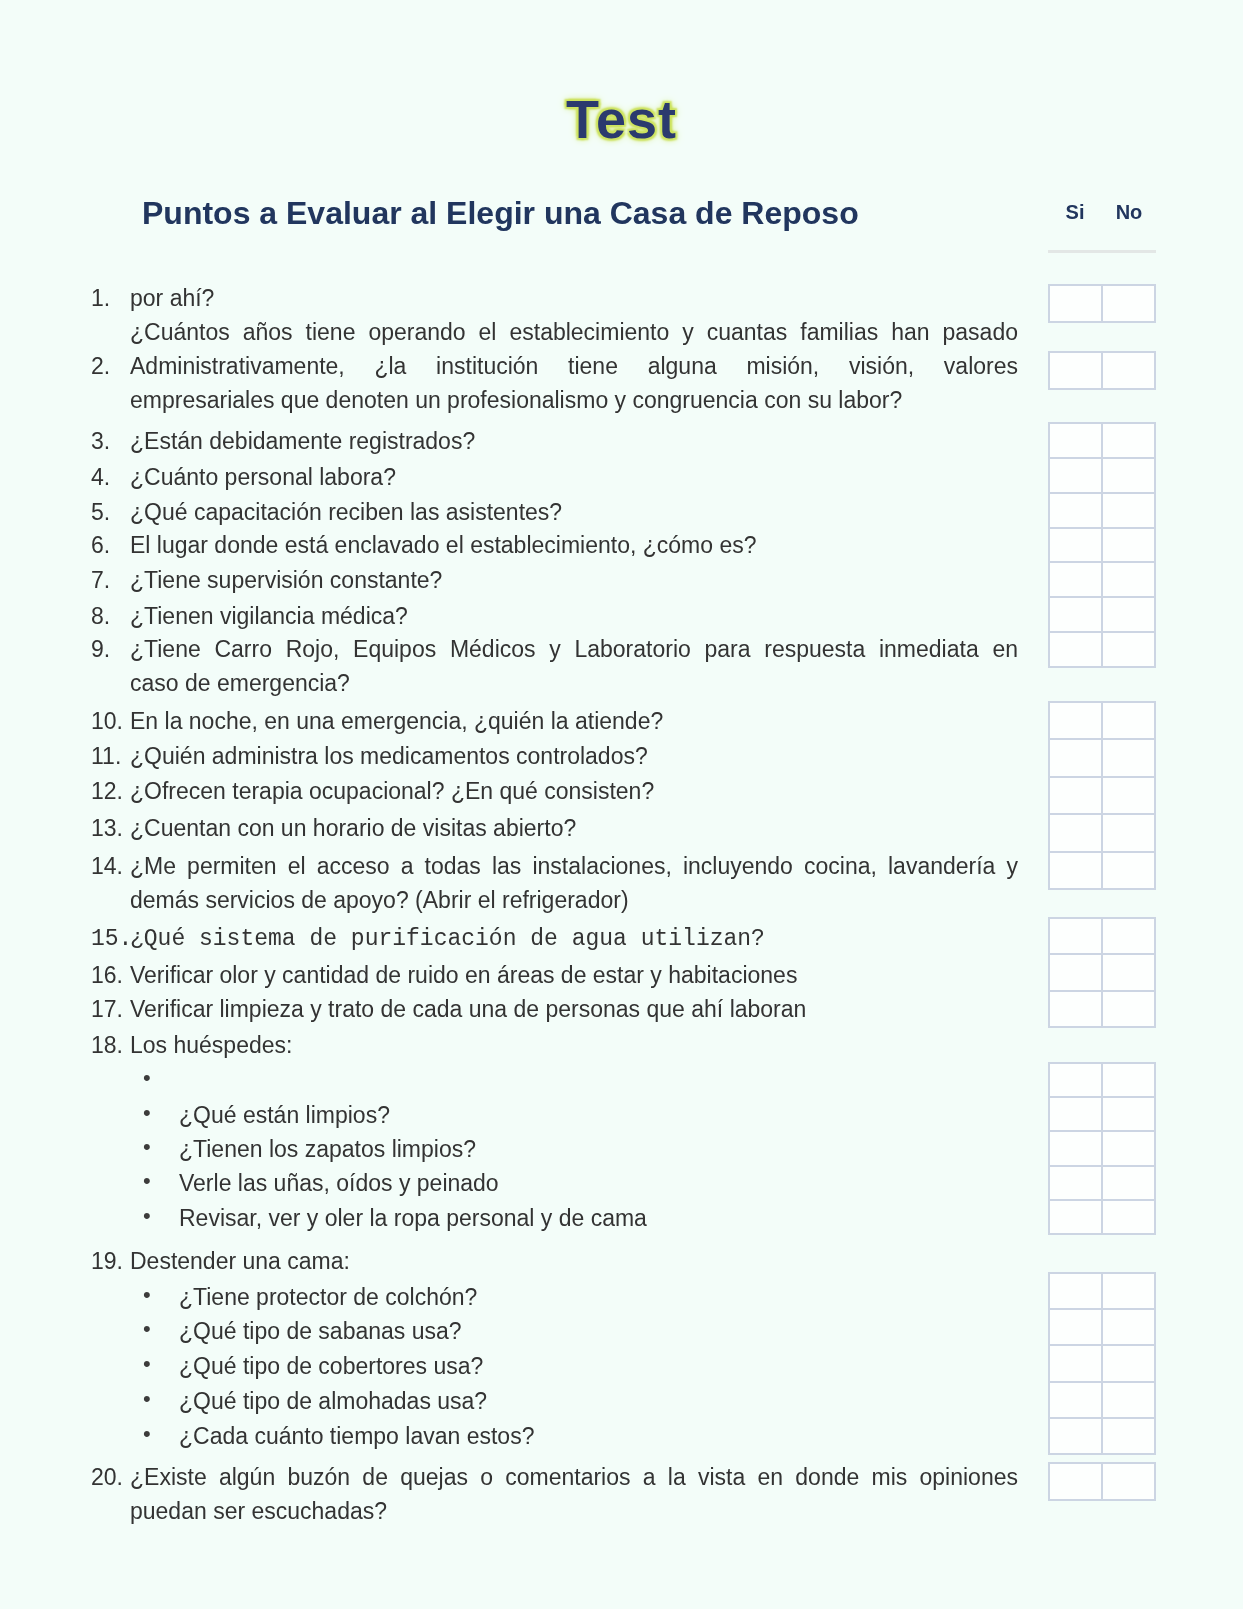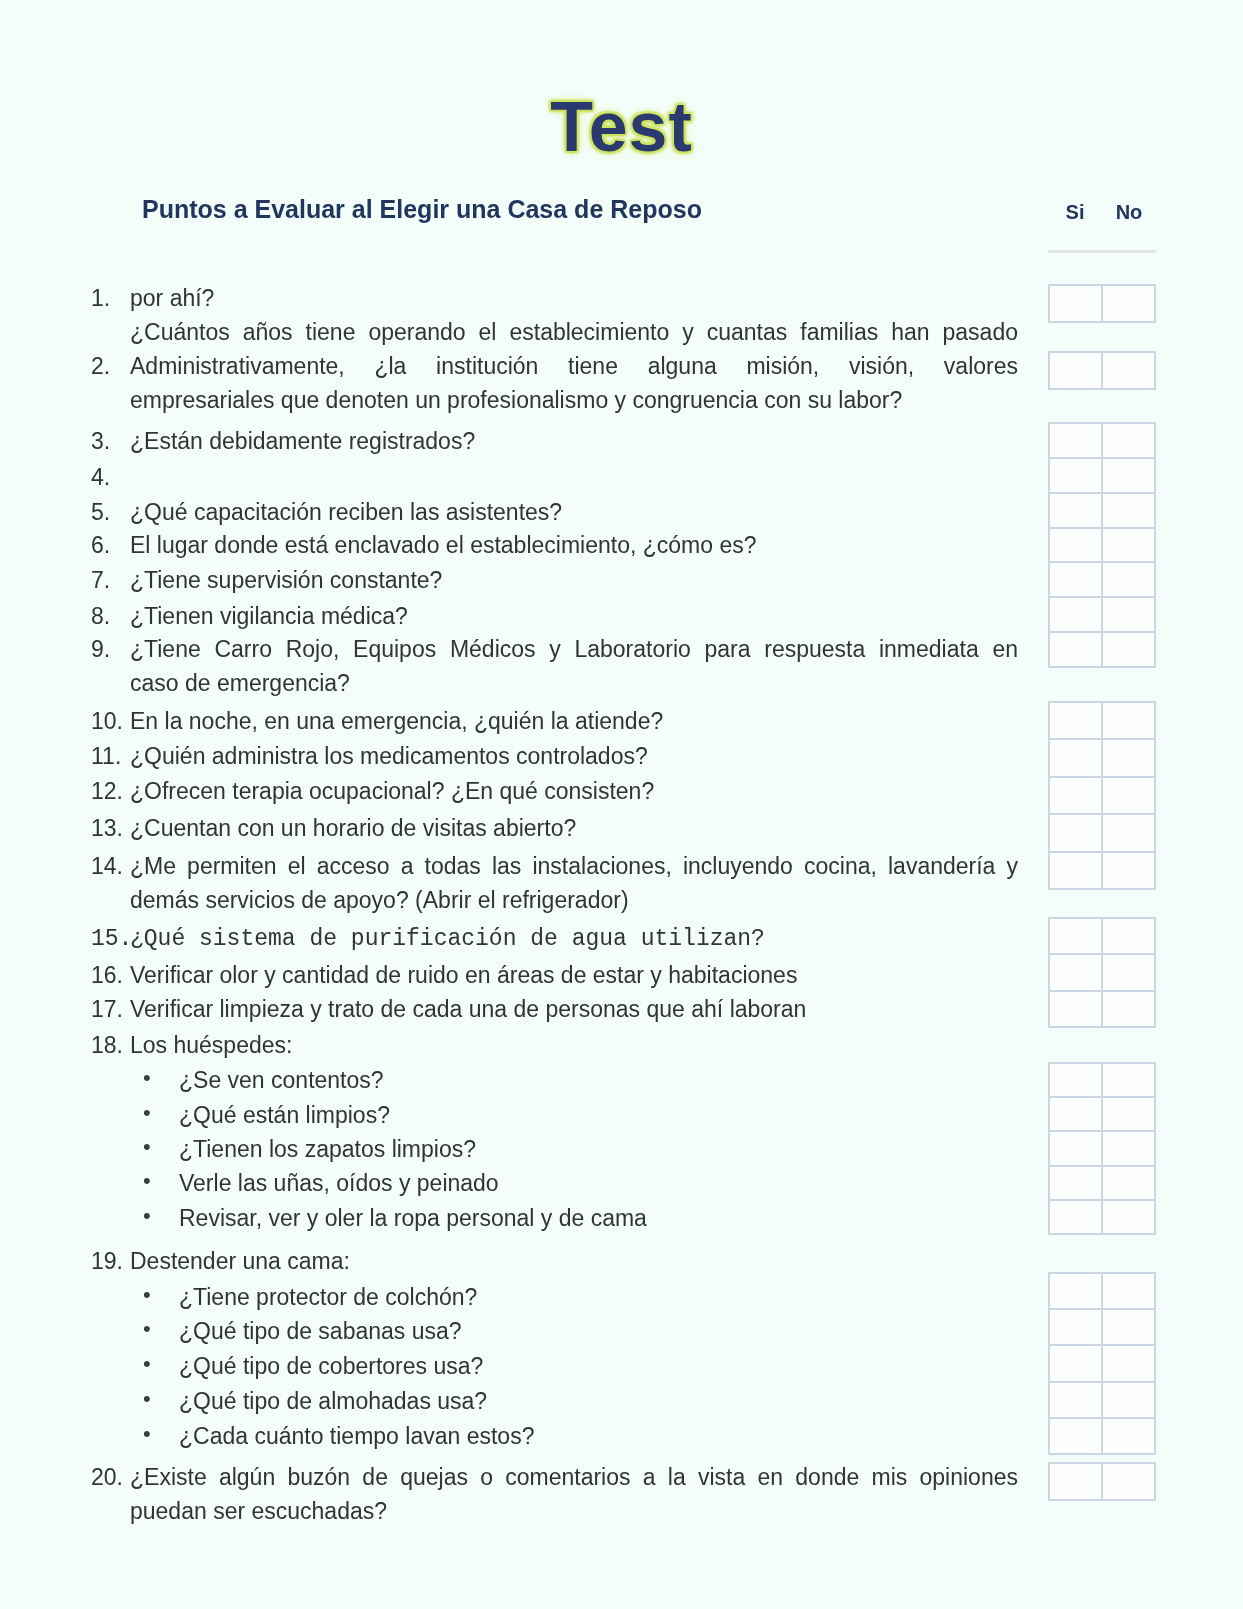--- a/index.html
+++ b/index.html
@@ -13,41 +13,41 @@
     overflow: hidden;
   }
 
   
   .doc-title {
     position: absolute;
     top: 92px;
     left: 0;
     width: 100%;
     text-align: center;
-    font-size: 70px;
+    font-size: 54px;
     font-weight: bold;
     letter-spacing: 1px;
     line-height: 1;
     color: var(--title-fill, #2b3a6e);
     text-shadow:
       0 0 3px var(--title-glow, #cde35f),
       2px 2px 2px var(--title-glow, #cde35f),
       -2px -2px 2px var(--title-glow, #cde35f),
       2px -2px 2px var(--title-glow, #cde35f),
       -2px 2px 2px var(--title-glow, #cde35f),
       0 0 9px var(--title-glow, #cde35f);
   }
 
   
   .section-title {
     position: absolute;
     top: 194px;
     left: 142px;
     width: 880px;
-    font-size: 25px;
+    font-size: 32px;
     font-weight: bold;
     color: var(--header-navy, #21365e);
     line-height: 1.2;
   }
 
   .yesno-header {
     position: absolute;
     top: 201px;
     left: 1048px;
     width: 108px;
@@ -140,20 +140,23 @@
         </div>
       </div>
       <div class="item q" style="top: 424px;">
         <span class="num">3.</span>
         <div class="qtext">
           <div class="line">¿Están debidamente registrados?</div>
         </div>
       </div>
       <div class="item q" style="top: 460px;">
         <span class="num">4.</span>
+        <div class="qtext">
+          <div class="line">¿Cuánto personal labora?</div>
+        </div>
       </div>
       <div class="item q" style="top: 495px;">
         <span class="num">5.</span>
         <div class="qtext">
           <div class="line">¿Qué capacitación reciben las asistentes?</div>
         </div>
       </div>
       <div class="item q" style="top: 528px;">
         <span class="num">6.</span>
         <div class="qtext">
@@ -229,23 +232,20 @@
         </div>
       </div>
       <div class="item q" style="top: 1028px;">
         <span class="num">18.</span>
         <div class="qtext">
           <div class="line">Los huéspedes:</div>
         </div>
       </div>
       <div class="item b" style="top: 1063px;">
         <span class="dot">•</span>
-        <div class="qtext">
-          <div class="line">¿Se ven contentos?</div>
-        </div>
       </div>
       <div class="item b" style="top: 1098px;">
         <span class="dot">•</span>
         <div class="qtext">
           <div class="line">¿Qué están limpios?</div>
         </div>
       </div>
       <div class="item b" style="top: 1132px;">
         <span class="dot">•</span>
         <div class="qtext">

